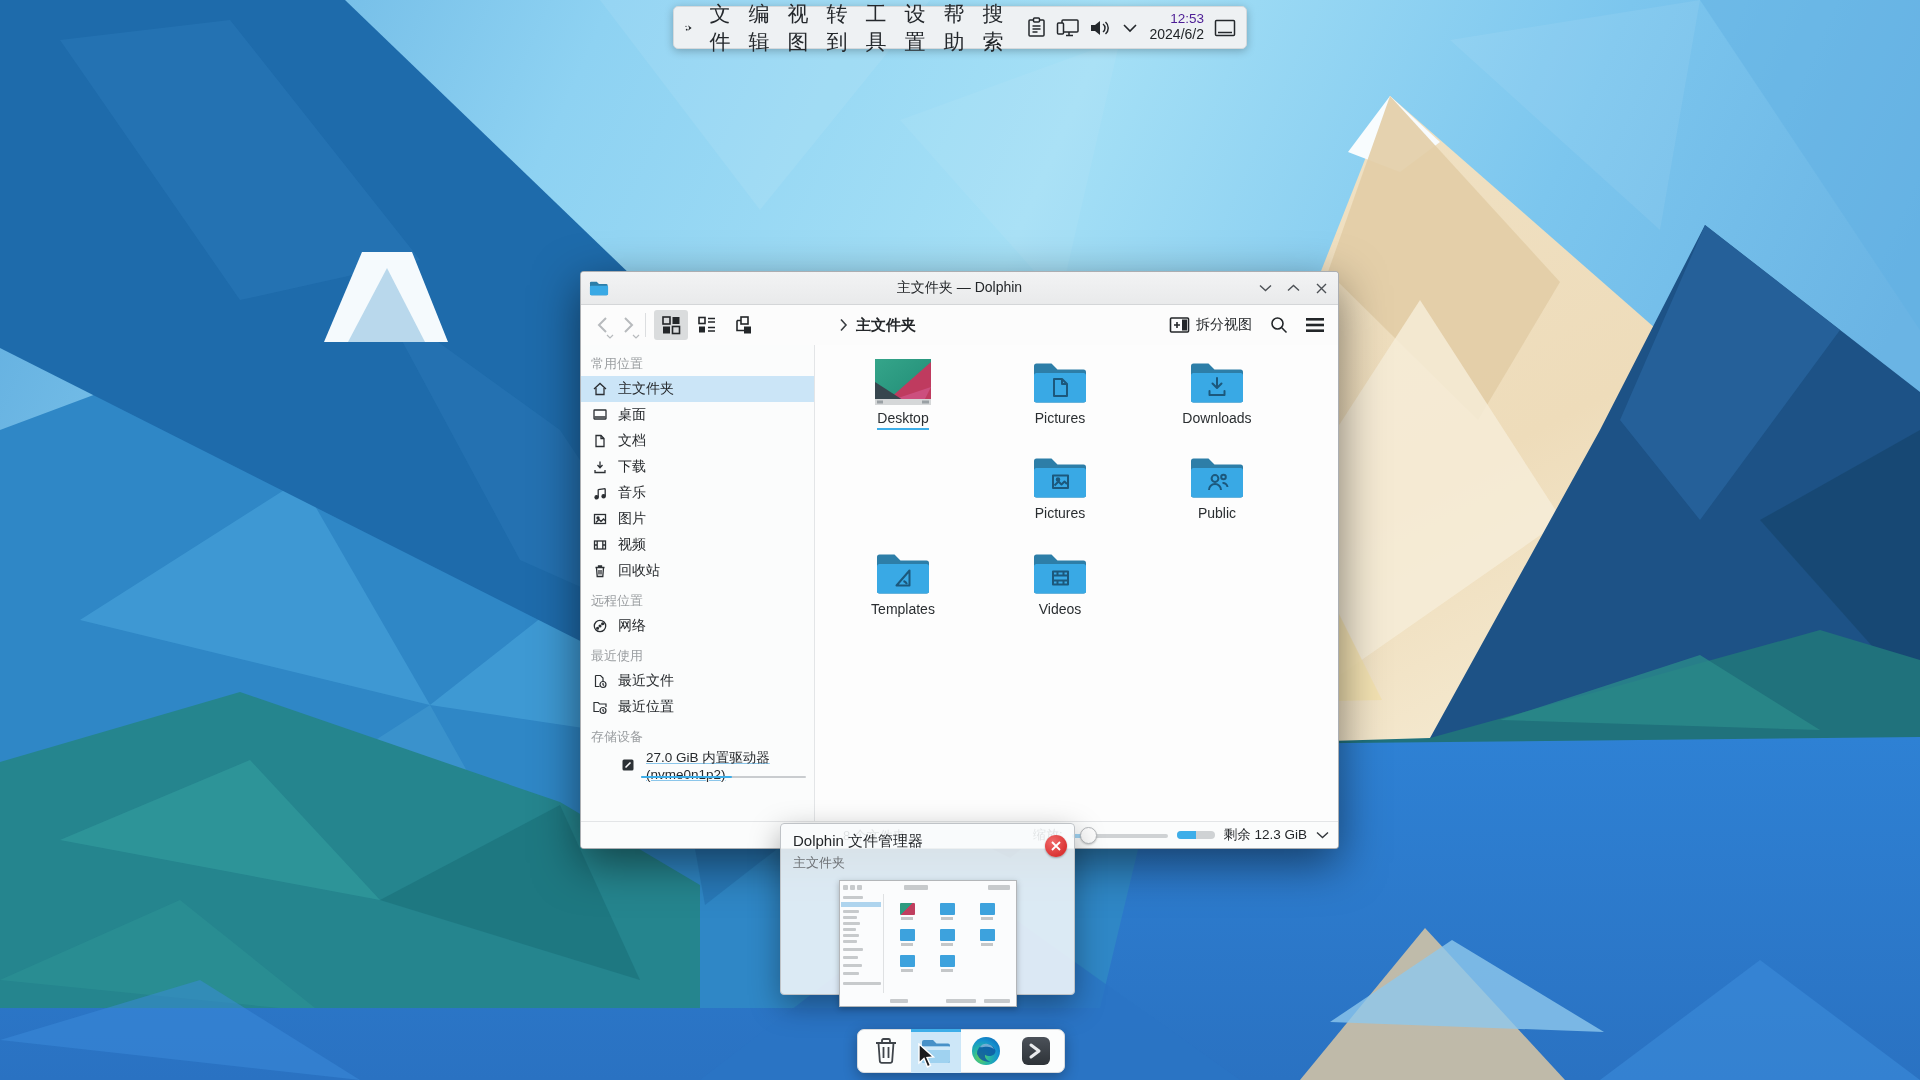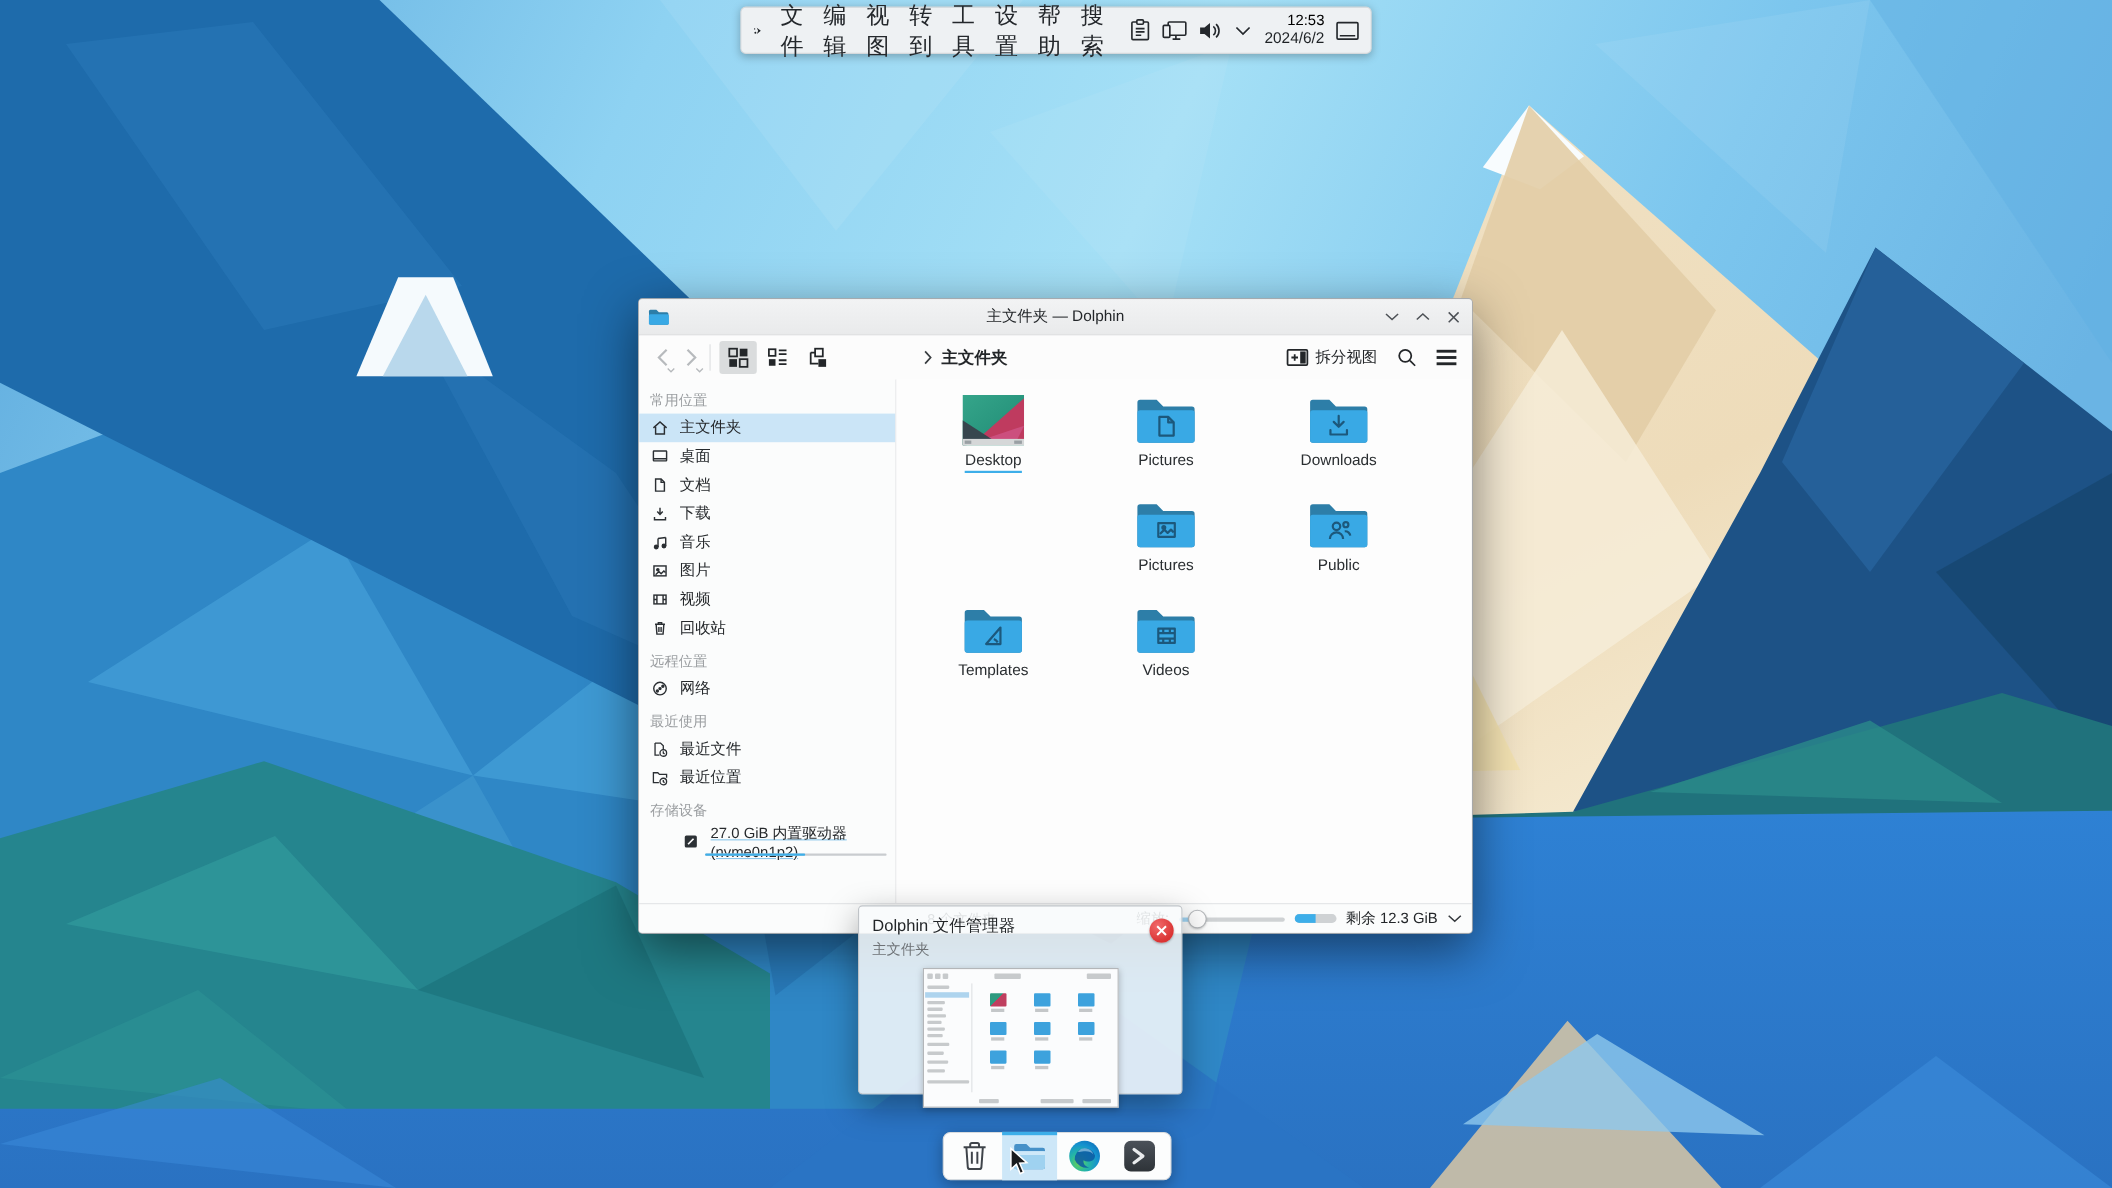--- a/index.html
+++ b/index.html
@@ -15,21 +15,21 @@
   .panel { position:absolute; left:673px; top:6px; width:574px; height:43px;
     background:#eef1f3; border:1px solid #d5d9dc; border-radius:5px;
     box-shadow:0 2px 8px rgba(0,0,0,.25);
     display:flex; align-items:center; padding:0 10px; }
   .panel .logo { width:30px; height:28px; margin-right:10px; }
   .menus { display:flex; gap:4px; }
   .menu-item { font-size:21px; color:#24282c; padding:4px 7px; border-radius:3px; cursor:default; }
   .tray { display:flex; align-items:center; gap:7px; margin-left:14px; }
   .tray .ticon { width:24px; height:24px; display:flex; align-items:center; justify-content:center; }
   .clock { text-align:right; line-height:1.1; margin:0 6px 0 8px; }
-  .clock .t { font-size:13.5px; color:#000000; }
+  .clock .t { font-size:13.5px; color:#4c1d95; }
   .clock .d { font-size:14px; color:#1e2225; }
   .peek { width:26px; height:26px; display:flex; align-items:center; justify-content:center; margin-left:4px; }
 
   
   .window { position:absolute; left:580px; top:271px; width:759px; height:578px;
     background:#fcfcfc; border-radius:4px; overflow:hidden;
     border:1px solid rgba(20,30,40,.35);
     box-shadow:0 14px 46px rgba(0,0,0,.5); }
   .titlebar { position:absolute; left:0; top:0; right:0; height:33px;
     background:linear-gradient(#f2f3f4,#e9eaeb); border-bottom:1px solid #d4d6d8;

